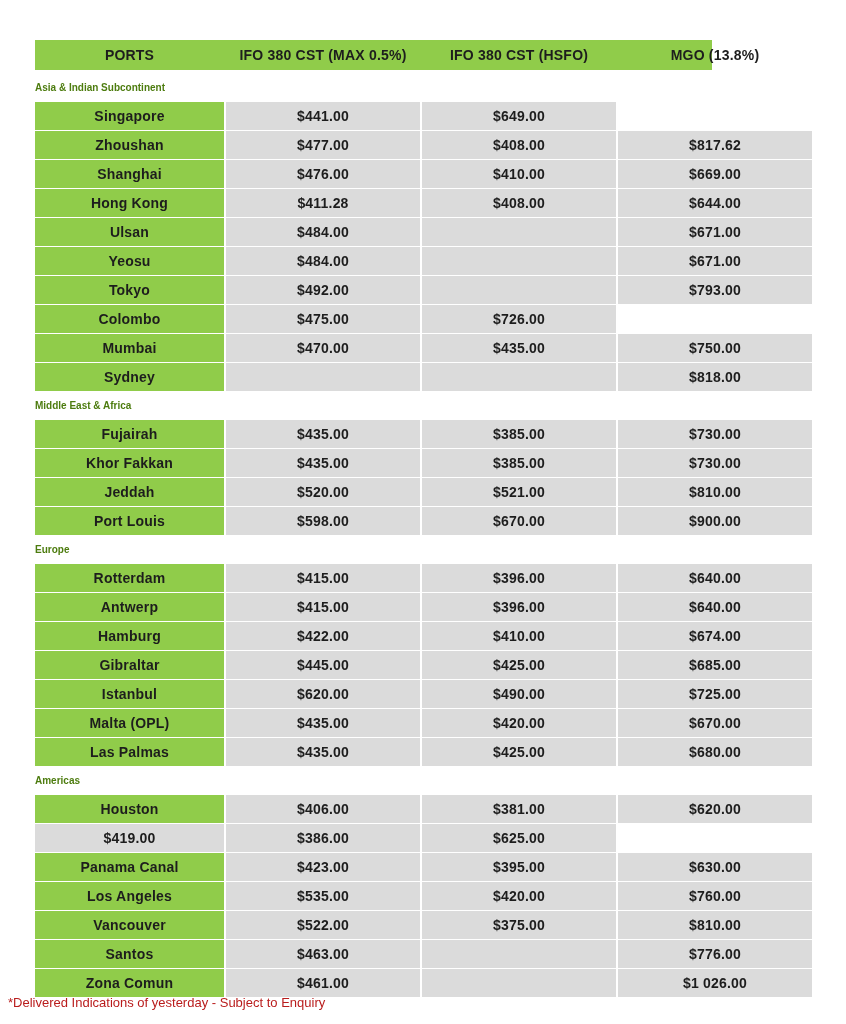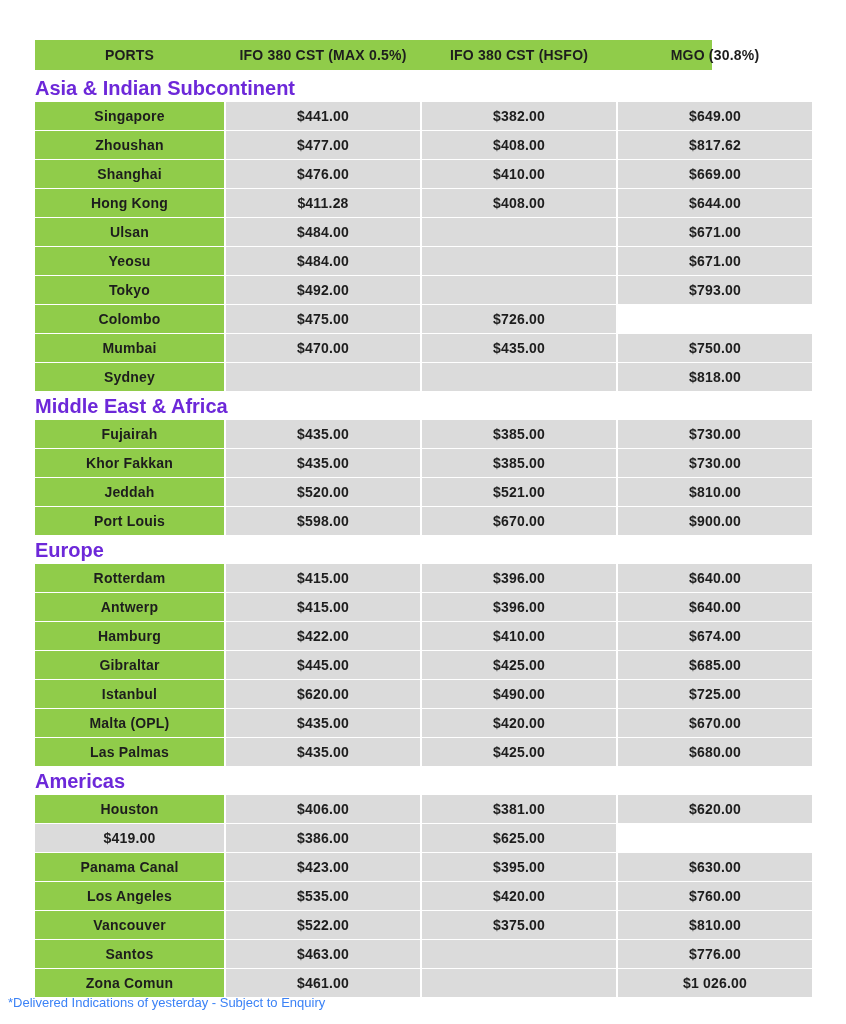--- a/index.html
+++ b/index.html
@@ -26,61 +26,60 @@
     text-align: center;
     font-weight: bold;
     font-size: 14px;
     color: var(--text, #1D1D1D);
     letter-spacing: 0.2px;
   }
   .section-label {
     height: 28px;
     line-height: 28px;
     font-weight: bold;
-    font-size: 20px;
-    color: #6d28d9;
+    font-size: 10px;
+    color: #4d7c0f;
   }
   .row { height: 28px; margin-bottom: 1px; }
   .cell {
     display: flex;
     align-items: center;
     justify-content: center;
     font-weight: bold;
     font-size: 14px;
     color: var(--text, #1D1D1D);
     letter-spacing: 0.2px;
   }
   .cell.port { background: var(--green, #90CC4A); }
   .cell.val  { background: var(--gray, #DBDBDB); }
   .footnote {
     position: absolute;
     left: 8px;
     top: 995px;
     font-size: 13px;
     font-weight: normal;
-    color: #3b82f6;
+    color: #b91c1c;
   }
 </style>
 </head>
 <body>
 
 <div class="page">
   <div class="tbl">
     <div class="grid-row thead">
       <div class="th">PORTS</div>
       <div class="th">IFO 380 CST (MAX 0.5%)</div>
       <div class="th">IFO 380 CST (HSFO)</div>
-      <div class="th">MGO (30.8%)</div>
+      <div class="th">MGO (13.8%)</div>
     </div>
     <div id="sections">
         <div class="section-label">Asia &amp; Indian Subcontinent</div>
         <div class="grid-row row">
           <div class="cell port">Singapore</div>
           <div class="cell val">$441.00</div>
-          <div class="cell val">$382.00</div>
           <div class="cell val">$649.00</div>
         </div>
         <div class="grid-row row">
           <div class="cell port">Zhoushan</div>
           <div class="cell val">$477.00</div>
           <div class="cell val">$408.00</div>
           <div class="cell val">$817.62</div>
         </div>
         <div class="grid-row row">
           <div class="cell port">Shanghai</div>

